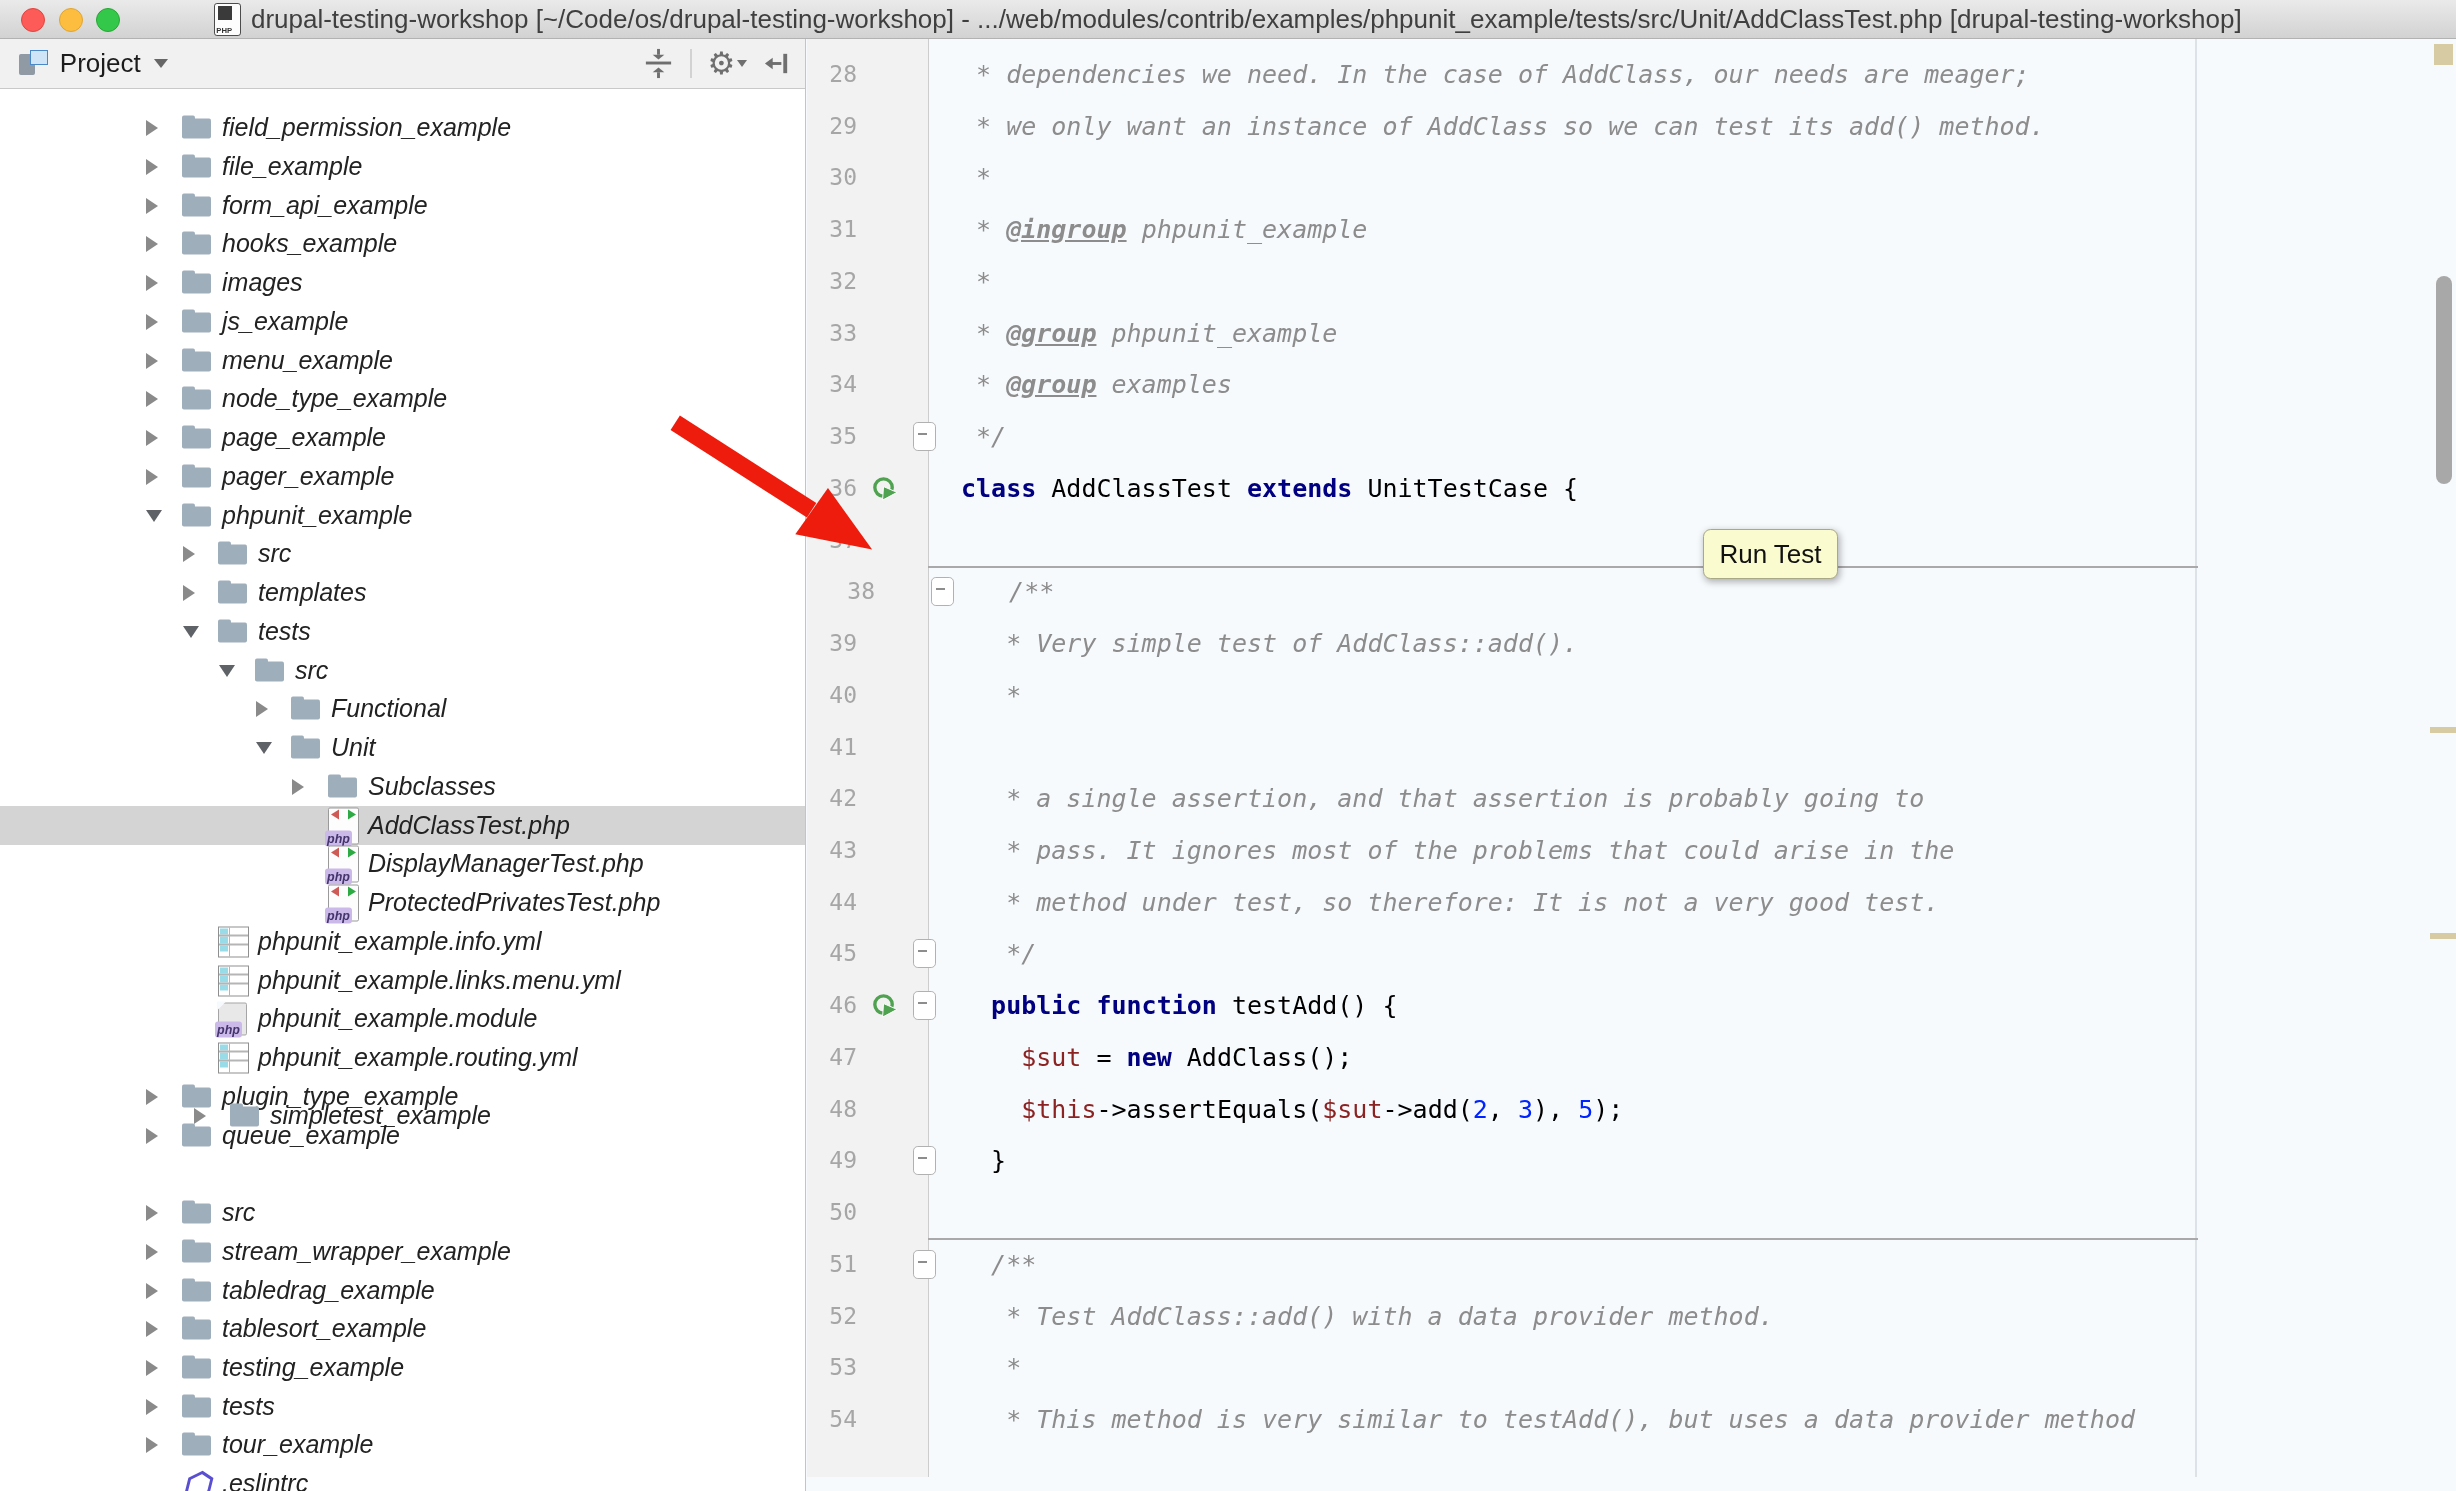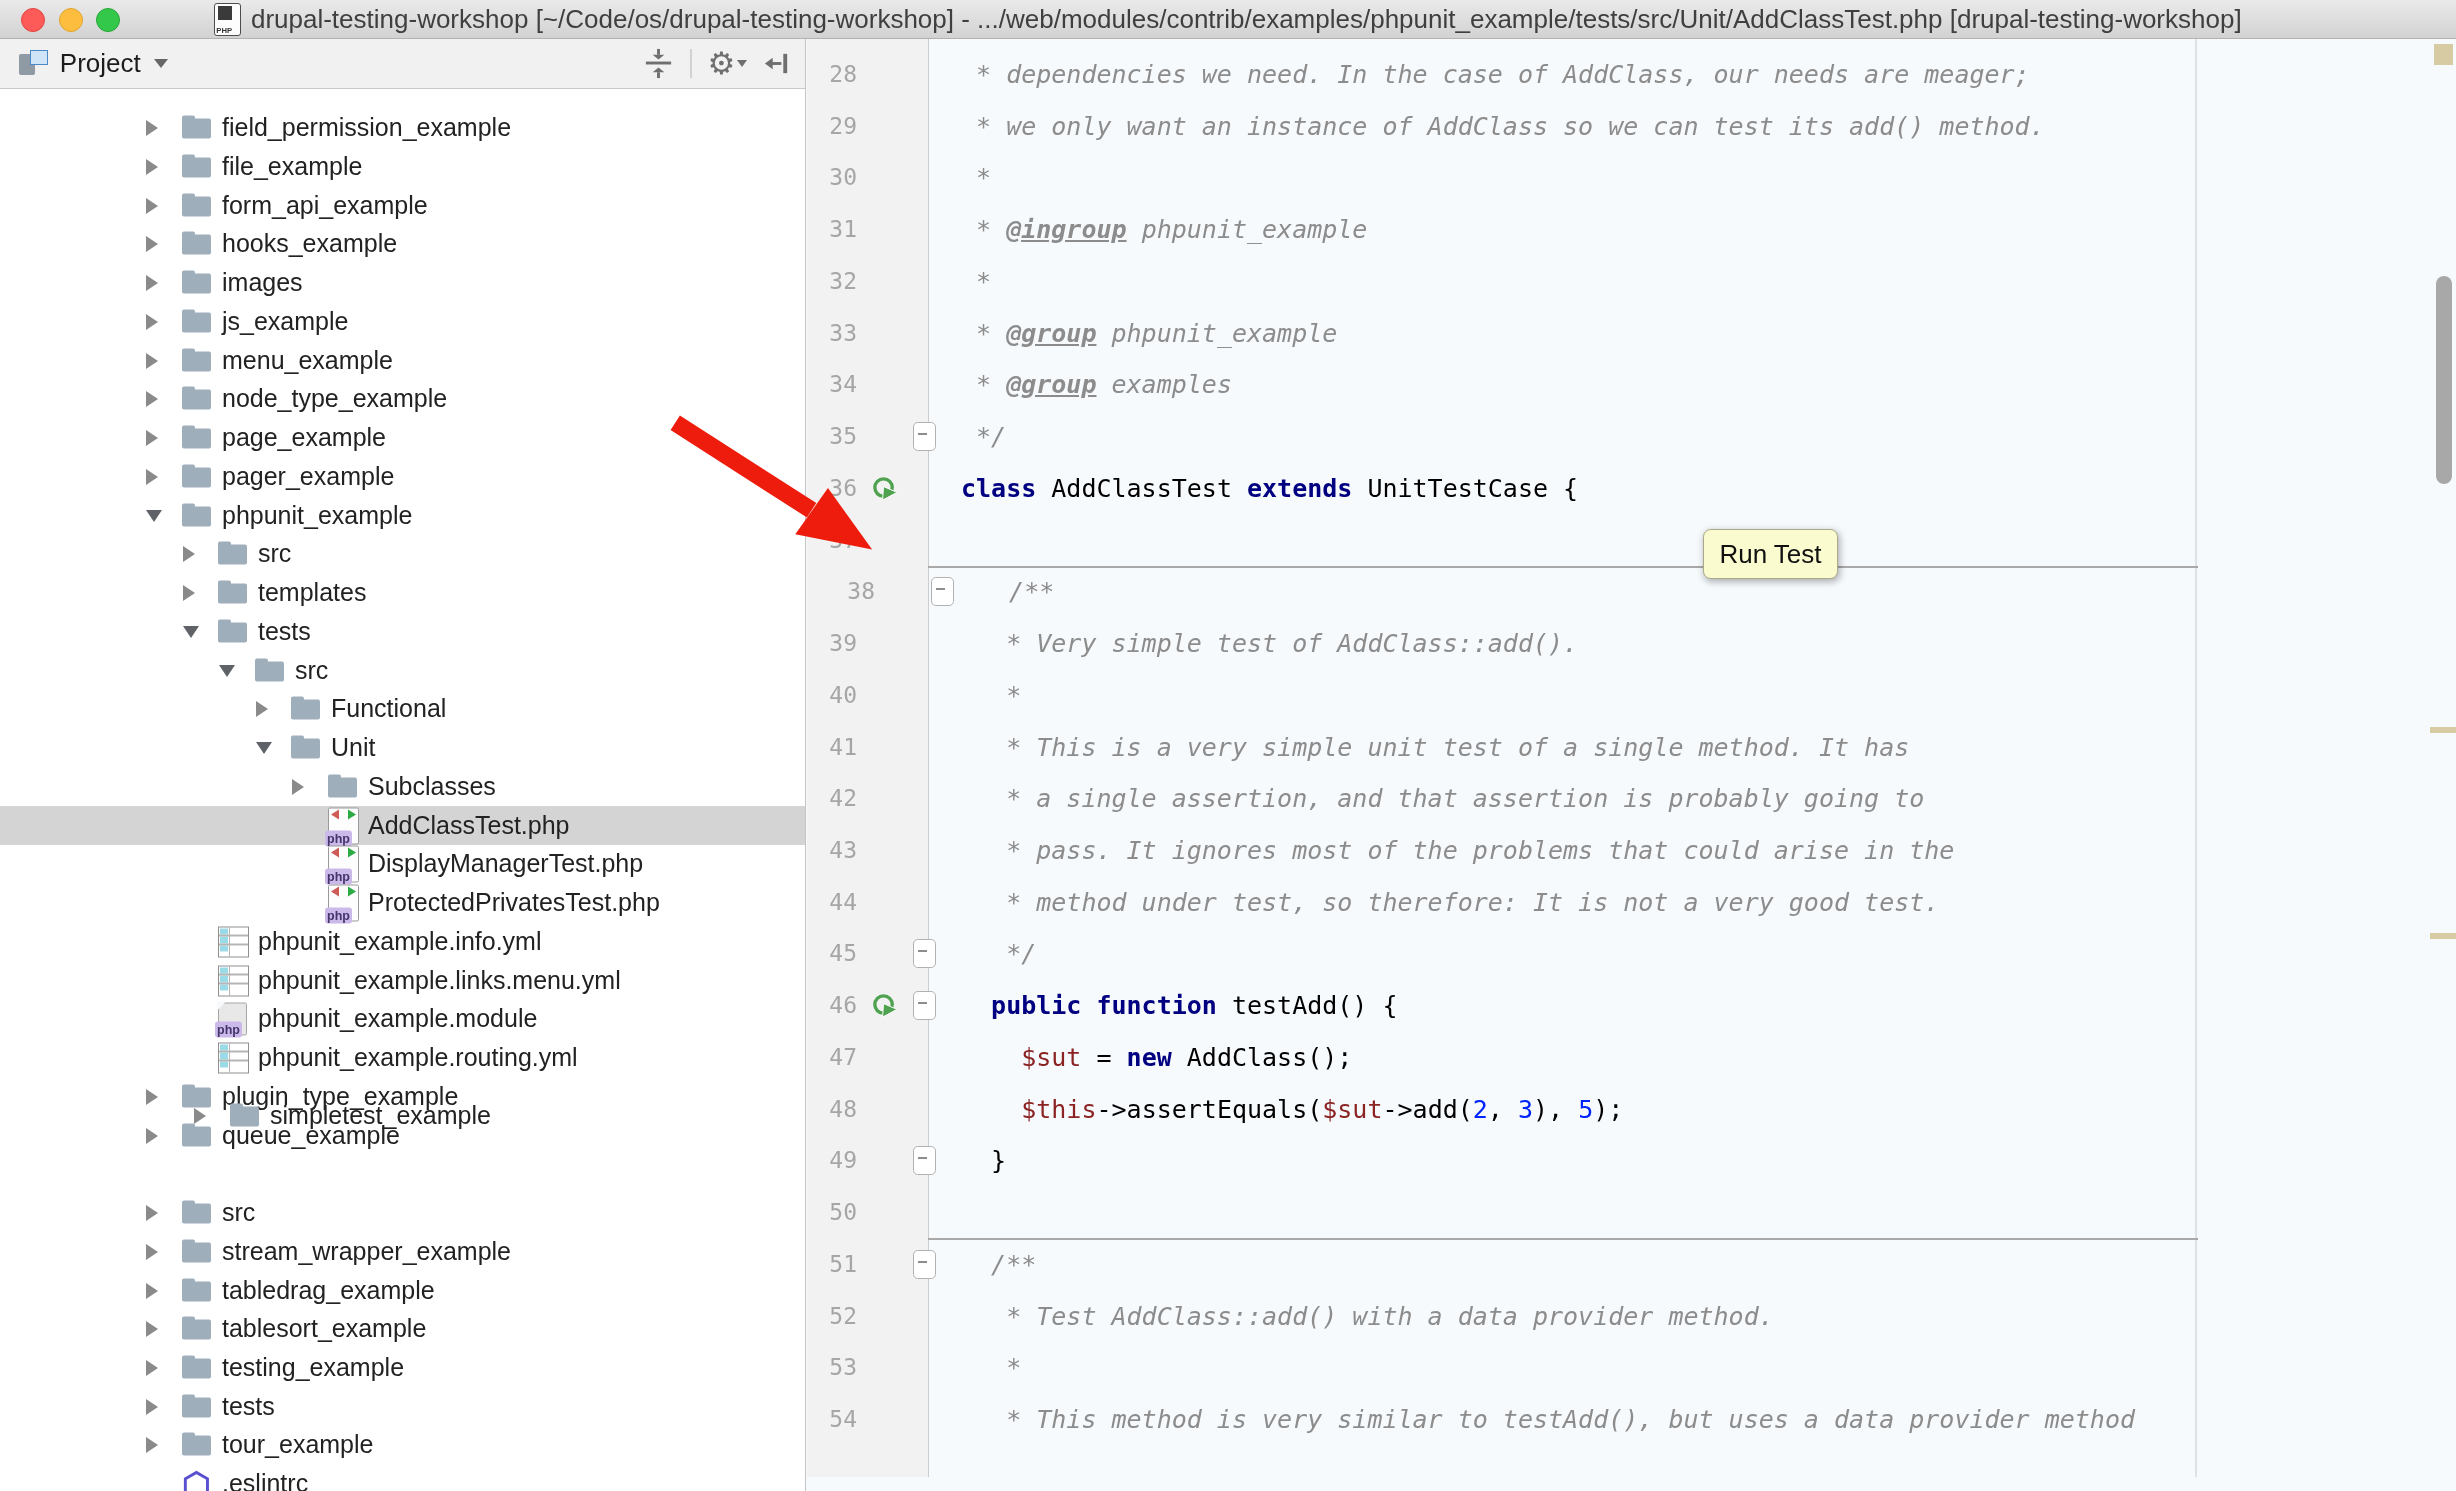--- a/index.html
+++ b/index.html
@@ -35,21 +35,21 @@
   .proj-ic .pg{position:absolute;left:1.9px;top:5.8px;width:16.3px;height:21px;background:#8f9aa5;border-radius:1.9px;}
   .proj-ic .bl{position:absolute;left:12.5px;top:1.9px;width:16.3px;height:12.5px;background:#cfe4f7;border:1.9px solid #4a88c7;}
   #panel-title-chev{margin-left:13.4px;width:0;height:0;border-left:7.7px solid transparent;
     border-right:7.7px solid transparent;border-top:9.6px solid #666;}
   #panel-actions{position:absolute;right:13.4px;top:0;height:50px;display:flex;align-items:center;gap:15.4px;}
   .pa-sep{width:1.9px;height:29px;background:#d2d2d2;}
   .gear{font-size:31px;color:#6f6f6f;line-height:1;}
   .mini-chev{width:0;height:0;border-left:5.8px solid transparent;border-right:5.8px solid transparent;
     border-top:7.7px solid #6f6f6f;margin-left:1.9px;}
 
-  #tree{position:absolute;left:0;top:50px;width:805px;height:1404px;}
+  #tree{position:absolute;left:0;top:50px;width:805px;height:1404px;font-style:italic;}
   .trow{position:absolute;left:0;width:805px;height:39px;display:flex;align-items:center;}
   .trow.sel{background:#d4d4d4;}
   .tlabel{font-size:25px;color:#222;white-space:nowrap;}
   .arr{position:absolute;width:0;height:0;}
   .arr.col{border-top:8.6px solid transparent;border-bottom:8.6px solid transparent;border-left:12.5px solid #8a8a8a;}
   .arr.exp{border-left:8.6px solid transparent;border-right:8.6px solid transparent;border-top:12.5px solid #5f6368;}
   .ticon{position:absolute;top:50%;transform:translateY(-50%);}
 
   
   .fold-ic{width:29px;height:25px;position:relative;}
@@ -515,21 +515,20 @@
       <div class="cline" style="top: 594px;">
         <div class="lnum">39</div>
         <div class="codetext"><span class="seg-c">   * Very simple test of AddClass::add().</span></div>
       </div>
       <div class="cline" style="top: 646px;">
         <div class="lnum">40</div>
         <div class="codetext"><span class="seg-c">   *</span></div>
       </div>
       <div class="cline" style="top: 698px;">
         <div class="lnum">41</div>
-        <div class="codetext"><span class="seg-c">   * This is a very simple unit test of a single method. It has</span></div>
       </div>
       <div class="cline" style="top: 749px;">
         <div class="lnum">42</div>
         <div class="codetext"><span class="seg-c">   * a single assertion, and that assertion is probably going to</span></div>
       </div>
       <div class="cline" style="top: 801px;">
         <div class="lnum">43</div>
         <div class="codetext"><span class="seg-c">   * pass. It ignores most of the problems that could arise in the</span></div>
       </div>
       <div class="cline" style="top: 853px;">

